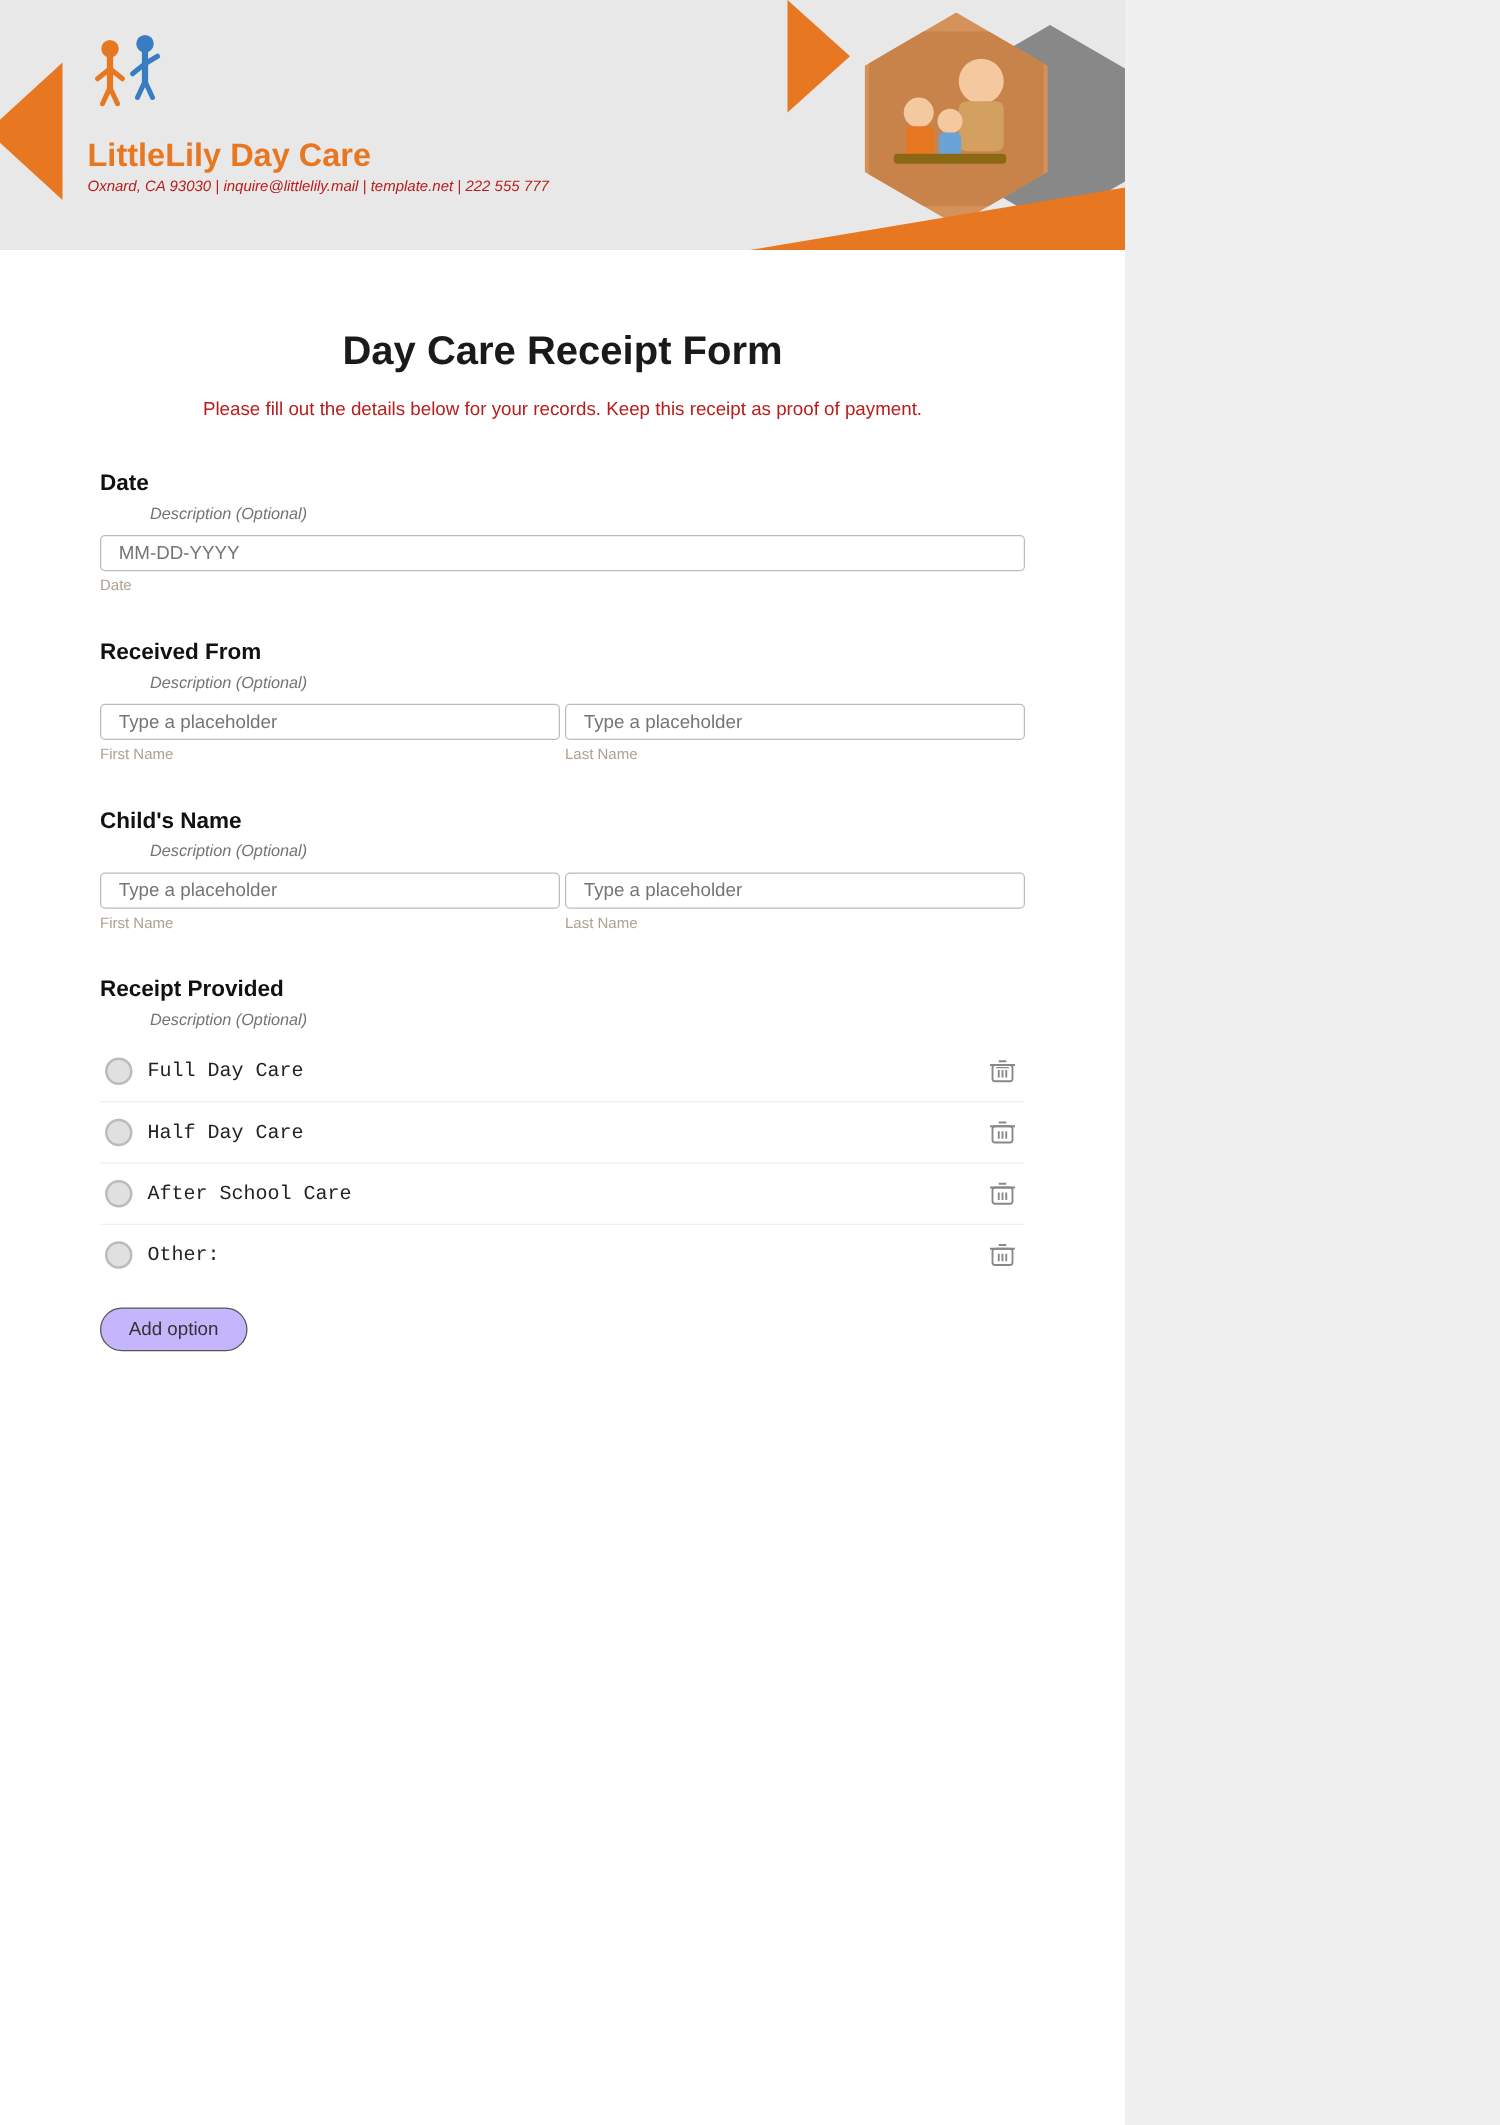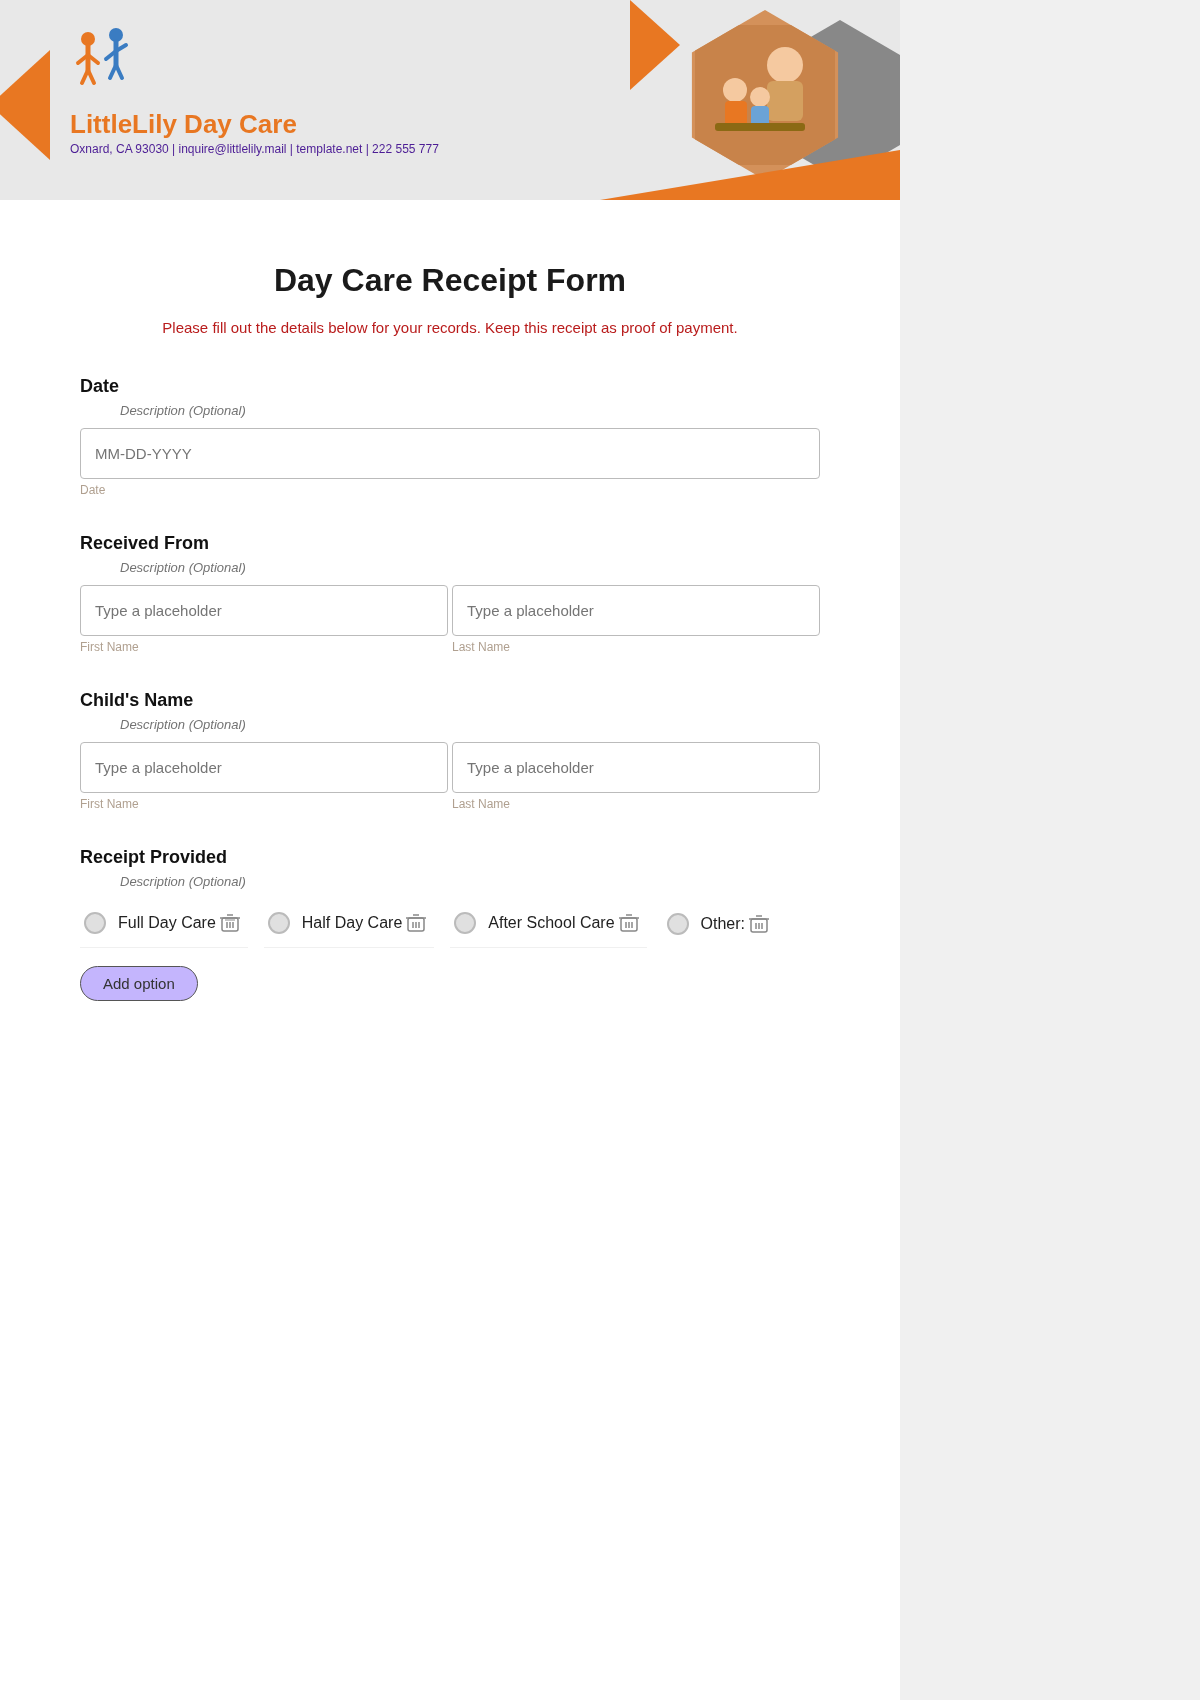--- a/index.html
+++ b/index.html
@@ -43,23 +43,24 @@
       font-size: 64px;
       line-height: 1;
     }
     .logo-title {
       color: #e87722;
       font-size: 26px;
       font-weight: bold;
       margin-top: 4px;
     }
     .logo-subtitle {
-      color: #4c1d95;
+      color: #b91c1c;
       font-size: 12px;
       margin-top: 2px;
+      font-style: italic;
     }
     .header-right-area {
       position: absolute;
       right: 0;
       top: 0;
       width: 300px;
       height: 200px;
     }
     .hex-gray {
       position: absolute;
@@ -137,21 +138,21 @@
       font-size: 13px;
       color: #737373;
       font-style: italic;
       margin-bottom: 10px;
       margin-left: 40px;
     }
     .field-input {
       width: 100%;
       border: 1px solid #bbb;
       border-radius: 4px;
-      padding: 16px 14px;
+      padding: 5px 14px;
       font-size: 15px;
       color: #4c1d95;
       background: #fff;
       outline: none;
     }
     .field-label-below {
       font-size: 12px;
       color: #b0a090;
       margin-top: 4px;
     }
@@ -161,22 +162,23 @@
       gap: 4px;
     }
     .field-group {
       display: flex;
       flex-direction: column;
     }
 
     
     .radio-options {
       display: flex;
-      flex-direction: row;
-      gap: 16px;
+      flex-direction: column;
+      gap: 0;
+      font-family: Liberation Mono, monospace;
     }
     .radio-option-row {
       display: flex;
       align-items: center;
       justify-content: space-between;
       padding: 10px 4px;
       border-bottom: 1px solid #f0f0f0;
     }
     .radio-option-row:last-child {
       border-bottom: none;

